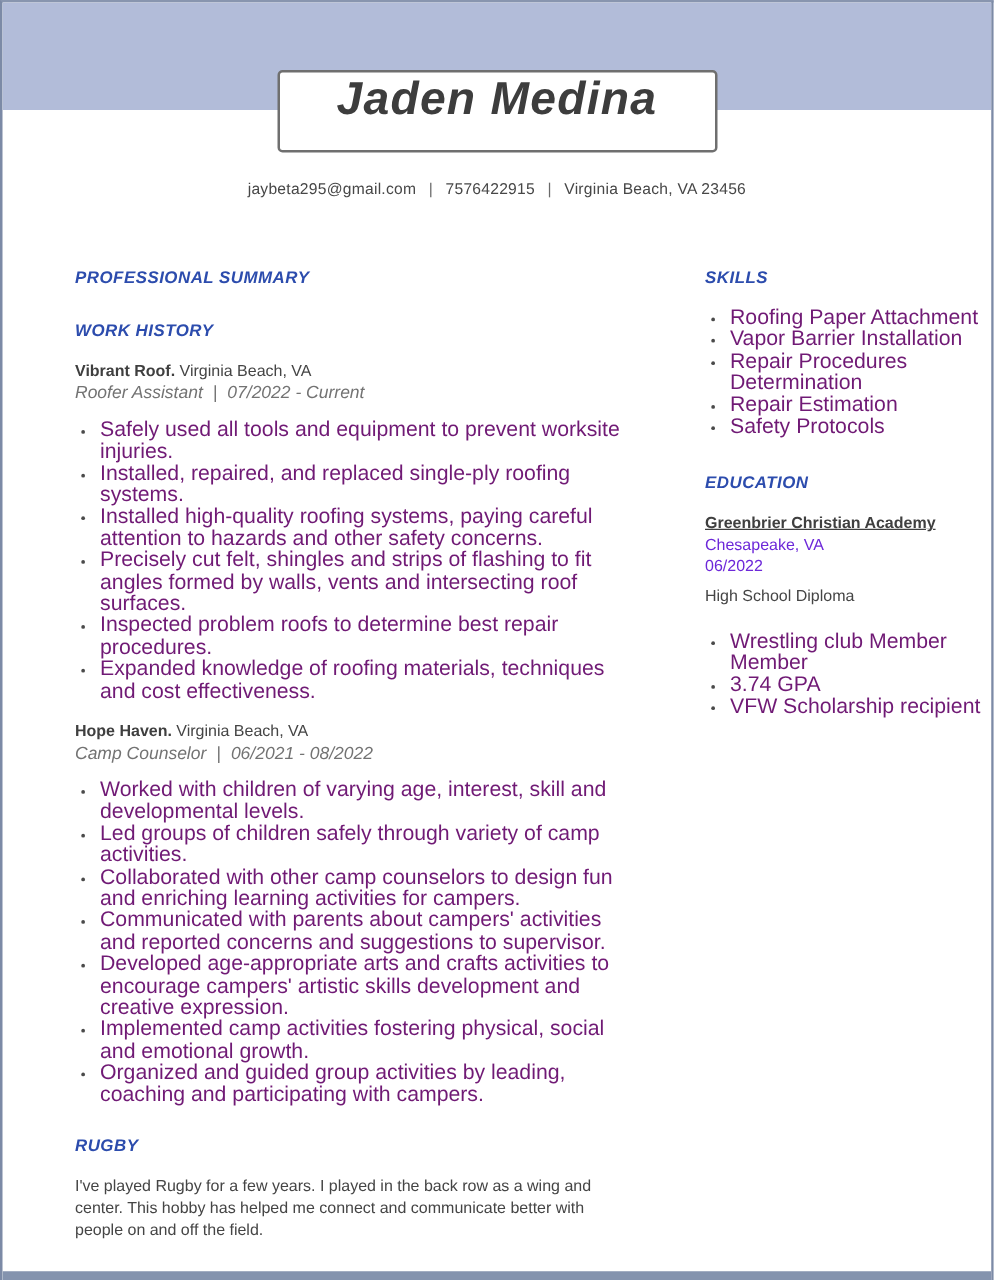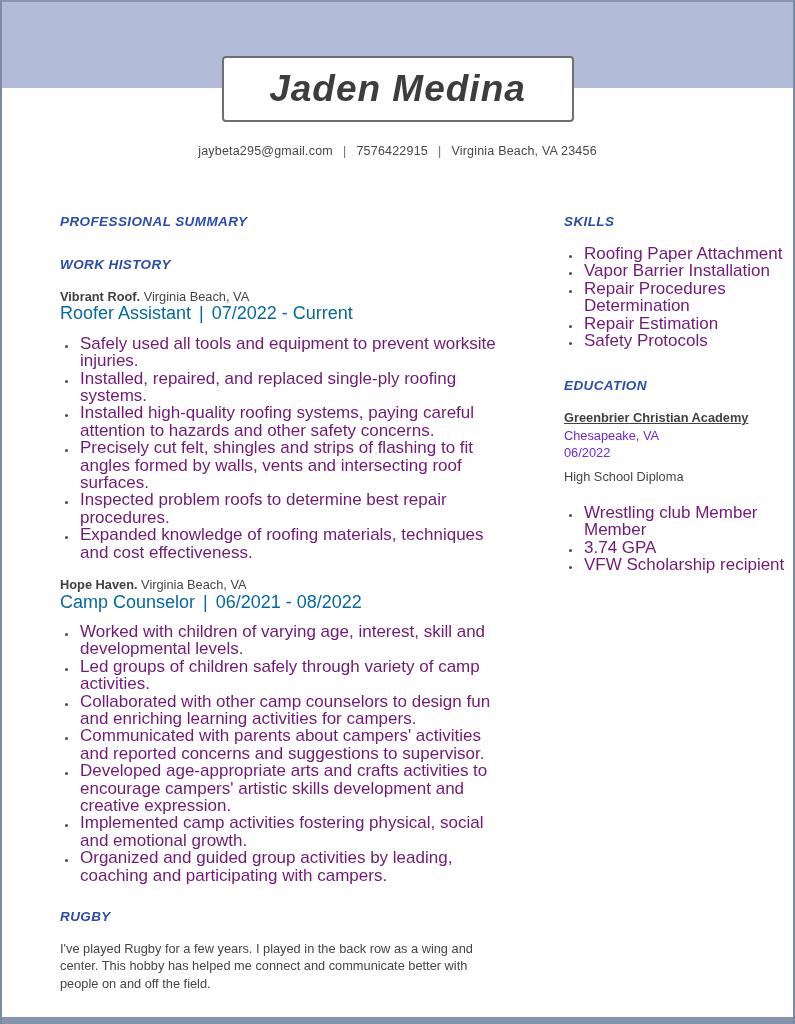--- a/index.html
+++ b/index.html
@@ -28,21 +28,20 @@
     position: absolute;
     top: 54px;
     left: 50%;
     transform: translateX(-50%);
     width: 348px;
     height: 62px;
     background: #ffffff;
     border: 2px solid #6f6f6f;
     border-radius: 4px;
     display: flex;
-    align-items: center;
     justify-content: center;
     z-index: 2;
   }
   .name-box h1 {
     margin: 0;
     font-size: 37px;
     font-weight: bold;
     font-style: italic;
     color: #3d3d3d;
     letter-spacing: 1px;
@@ -94,23 +93,24 @@
   .sec-work { margin-bottom: 25px; }
   .sec-skills { margin-bottom: 29px; }
   .job { margin-bottom: 15px; }
   .job-line1 {
     font-size: 12.8px;
     line-height: 17.4px;
     color: #454545;
   }
   .job-line1 .company { font-weight: bold; color: #3f3f3f; }
   .job-line2 {
-    font-size: 18px;
-    line-height: 17.4px;
-    color: #0369a1;
+    font-size: 14px;
+    line-height: 17.4px;
+    font-style: italic;
+    color: #737373;
   }
   .job-line2 .pipe { margin: 0 8px; }
   ul.bullets {
     margin: 12px 0 0 0;
     padding-left: 18px;
     font-size: 17px;
     line-height: 17.4px;
     color: #701a75;
   }
   ul.bullets li { padding-left: 2px; }

